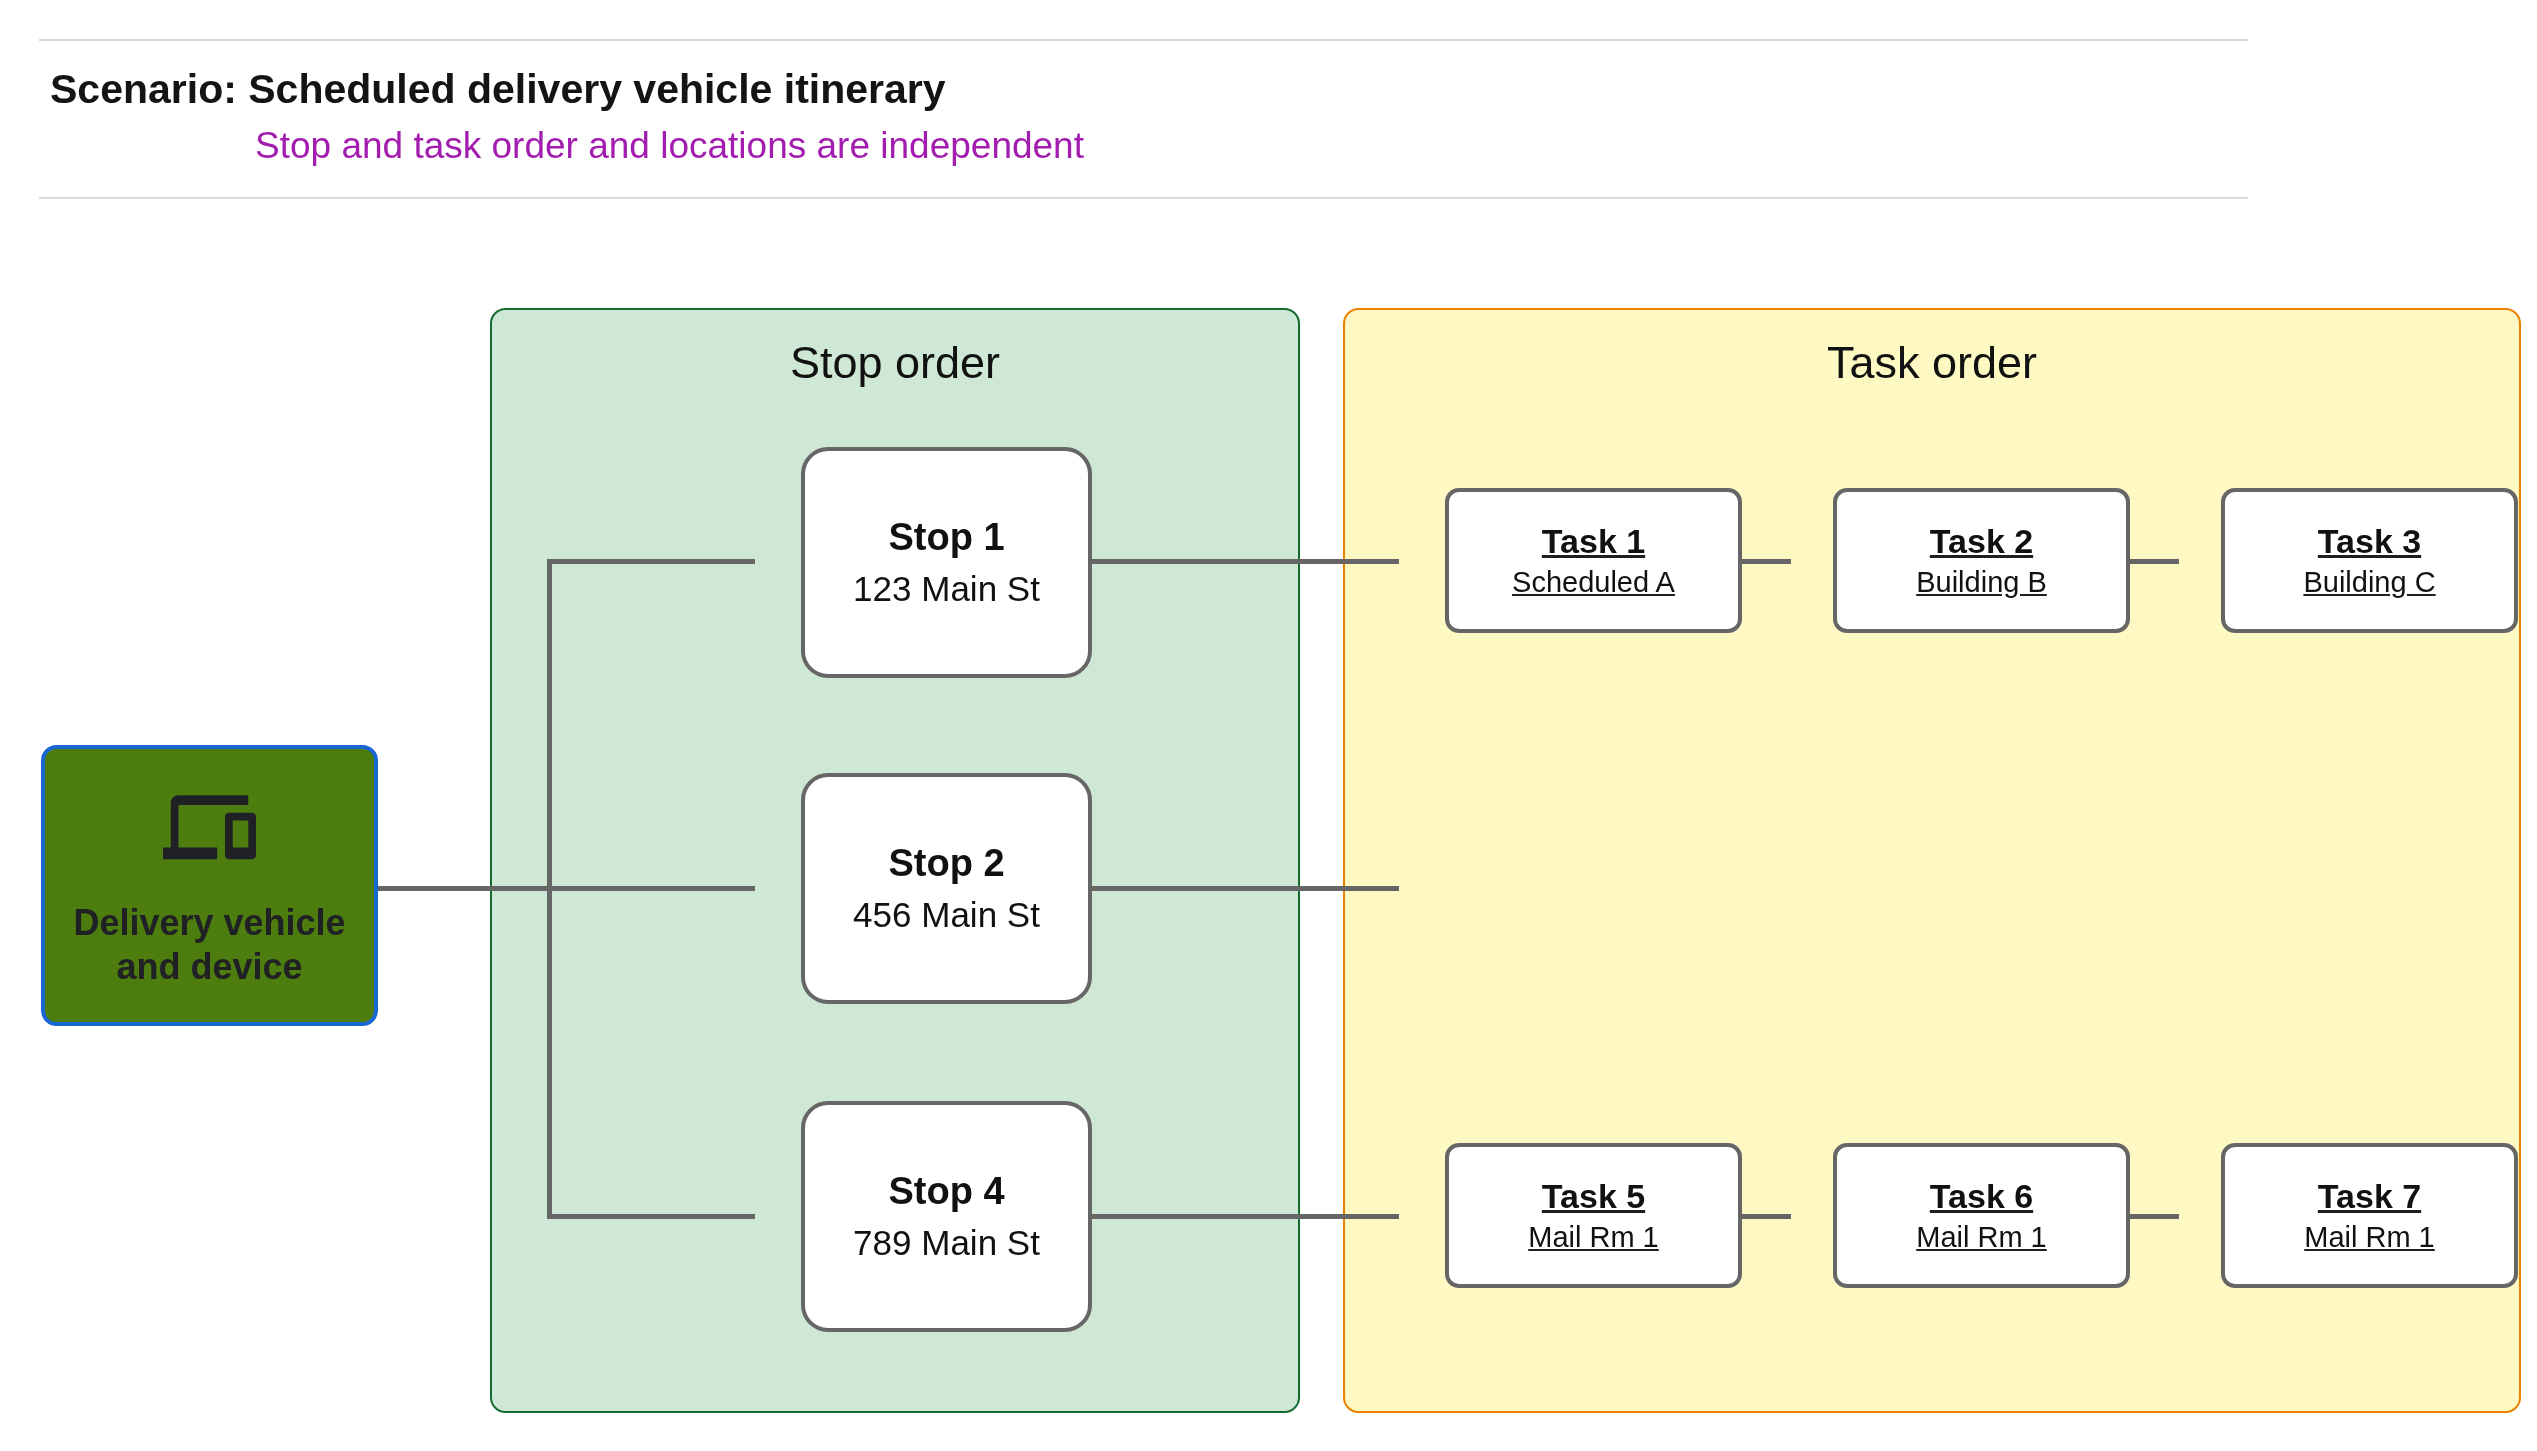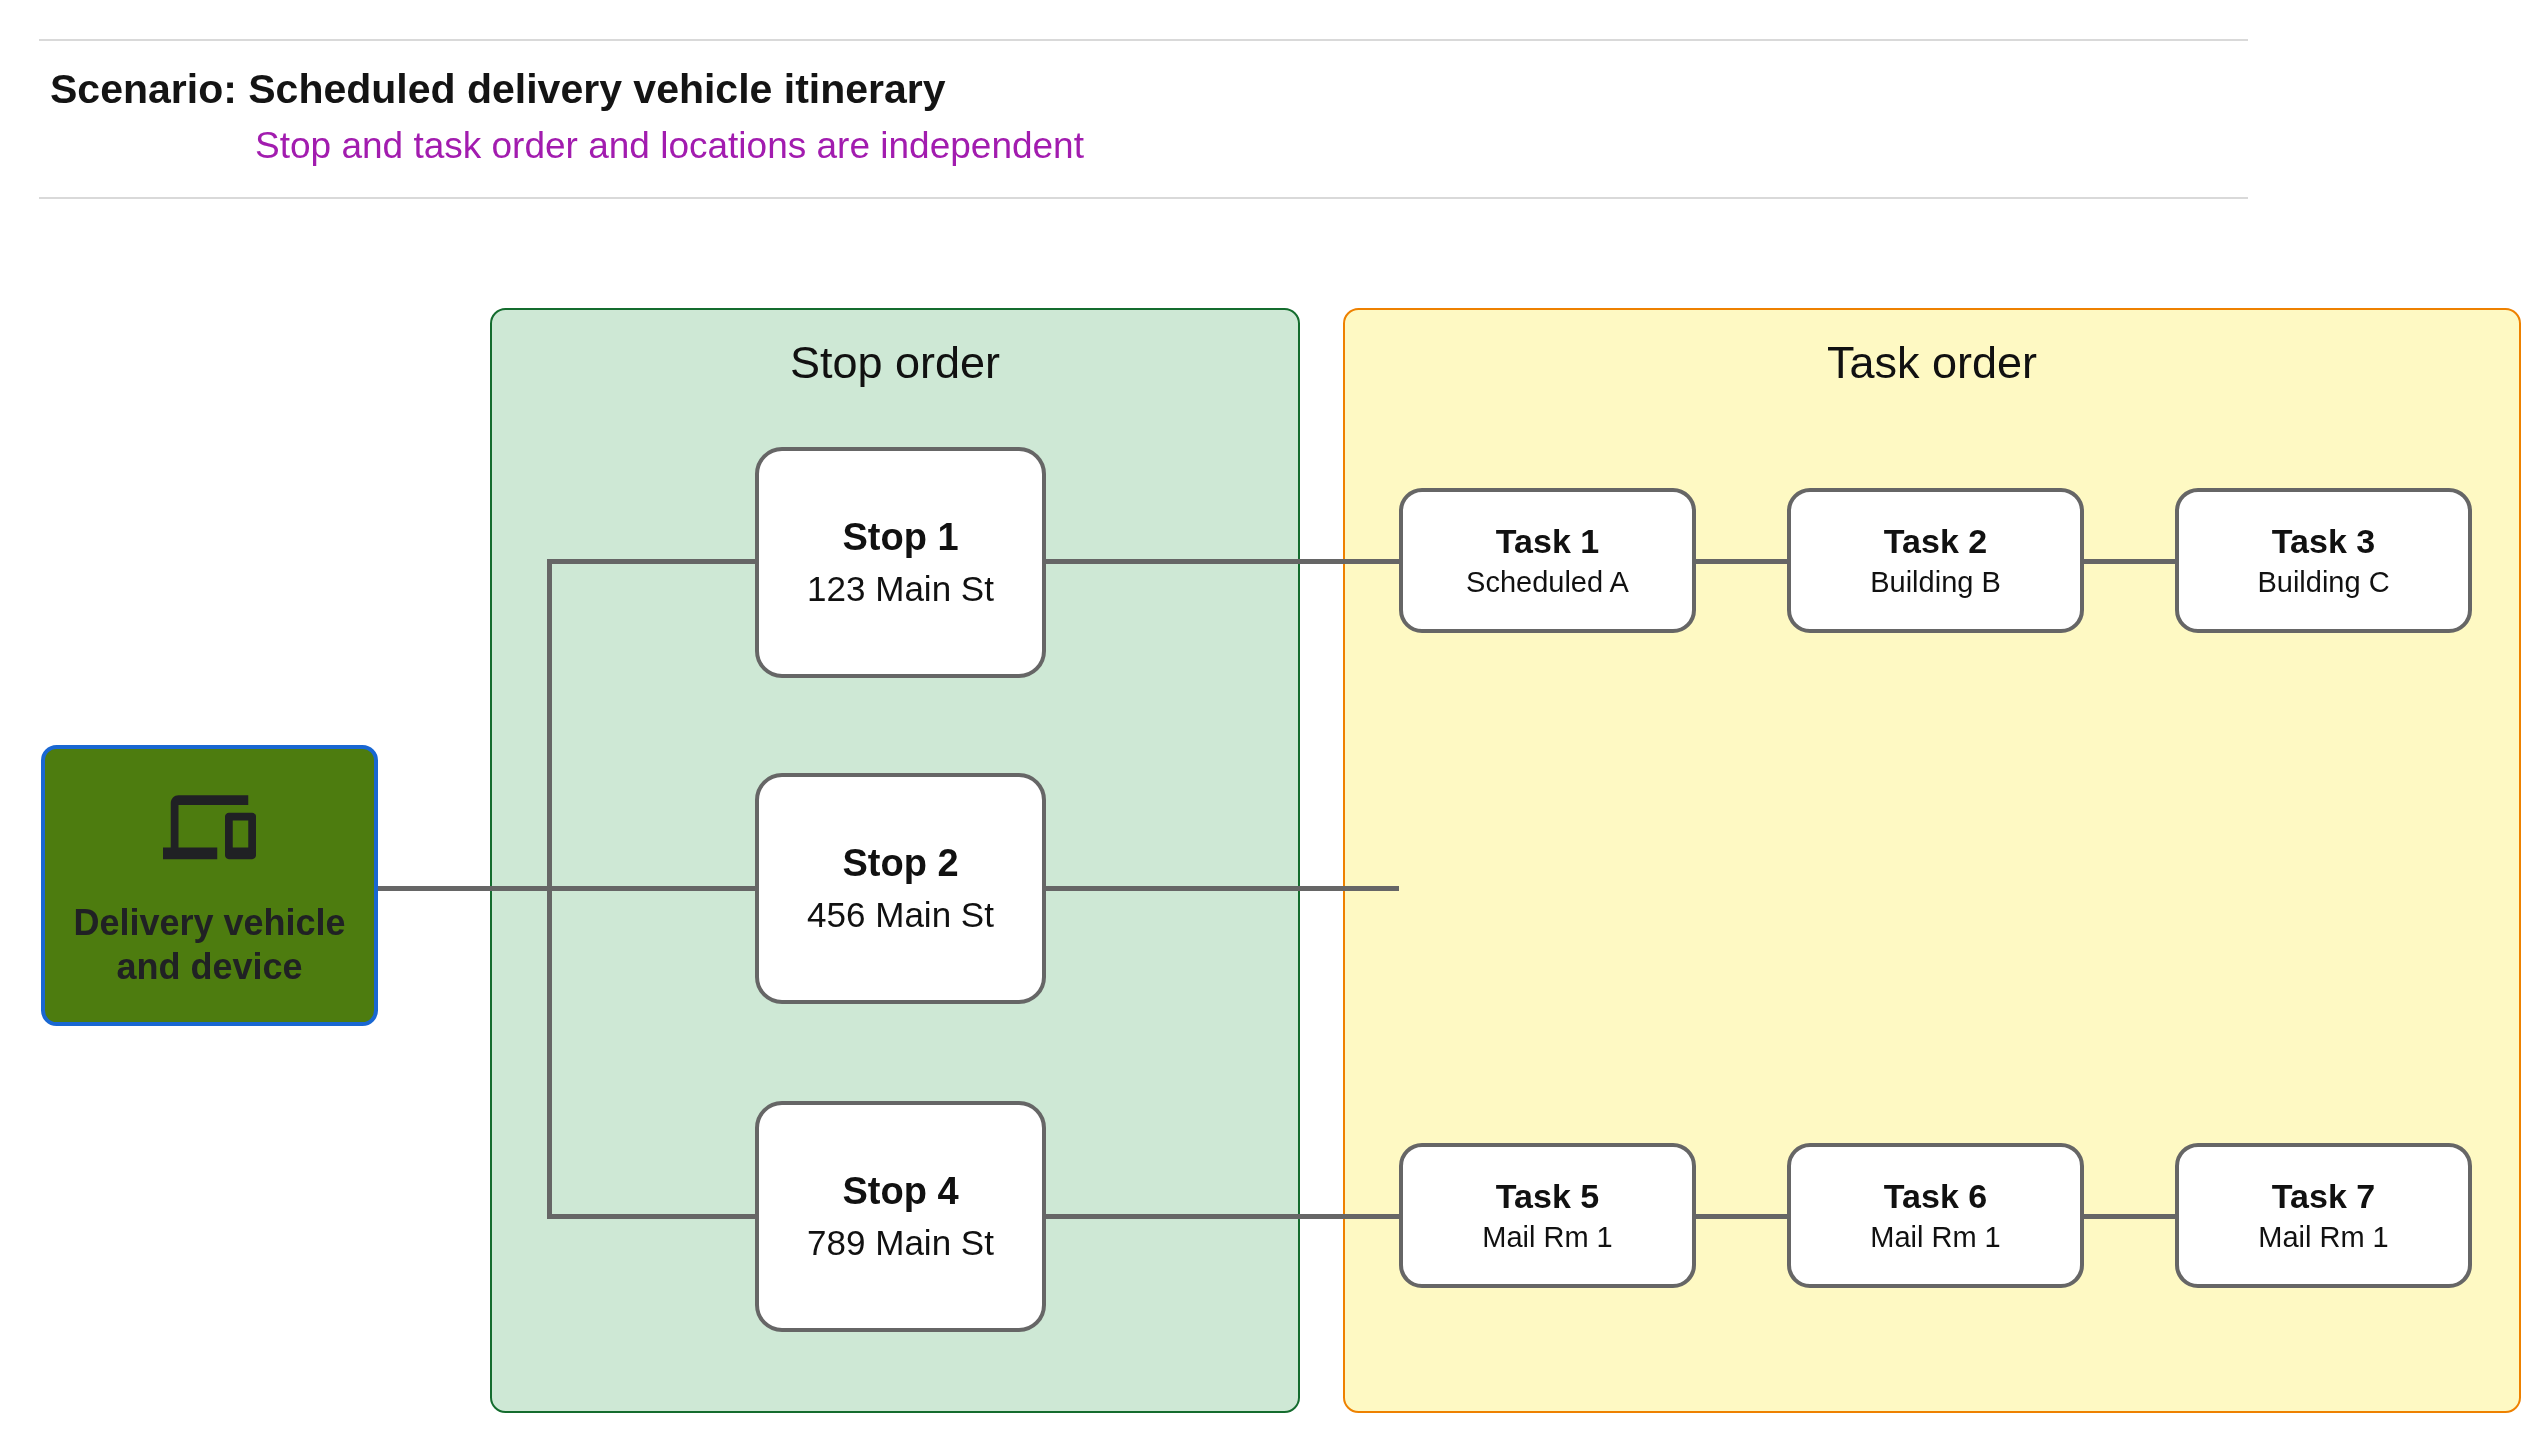--- a/index.html
+++ b/index.html
@@ -28,27 +28,27 @@
   #conn-stop1-task1  { left:1042px; top:559px; width:357px; }
   #conn-task1-task2  { left:1692px; top:559px; width:99px; }
   #conn-task2-task3  { left:2080px; top:559px; width:99px; }
   #conn-stop2-task4  { left:1042px; top:886px; width:357px; }
   #conn-stop3-task5  { left:1042px; top:1214px; width:357px; }
   #conn-task5-task6  { left:1692px; top:1214px; width:99px; }
   #conn-task6-task7  { left:2080px; top:1214px; width:99px; }
 
   .node { position:absolute; background:#ffffff; border:4.8px solid #666666; box-sizing:border-box;
           display:flex; flex-direction:column; align-items:center; justify-content:center;
-          text-align:center; z-index:3; }
+          text-align:center; z-index:3;margin-left:46px; }
   .stop-node { left:755px; width:291px; height:231px; border-radius:27px; }
   #stop-1 { top:447px; } #stop-2 { top:773px; } #stop-3 { top:1101px; }
   .stop-node .node-title { font-size:38px; font-weight:700; color:#111; }
   .stop-node .node-subtitle { font-size:35px; font-weight:400; color:#111; margin-top:9.7px; }
 
-  .task-node { width:297px; height:145px; border-radius:23px; }
+  .task-node { width:297px; height:145px; border-radius:14px;text-decoration:underline; }
   .task-col-1 { left:1399px; } .task-col-2 { left:1787px; } .task-col-3 { left:2175px; }
   .task-row-1 { top:488px; } .task-row-2 { top:815px; } .task-row-3 { top:1143px; }
   .task-node .node-title { font-size:34px; font-weight:700; color:#111; }
   .task-node .node-subtitle { font-size:29px; font-weight:400; color:#111; margin-top:5.8px; }
 
   #vehicle-box { position:absolute; left:41px; top:745px; width:337px; height:281px;
                  background:#4d7c0f; border:4.8px solid #1967d2; border-radius:15.5px; box-sizing:border-box;
                  display:flex; flex-direction:column; align-items:center; justify-content:space-between;
                  padding:45px 9.7px 33px; z-index:3; }
   #vehicle-icon { width:93px; height:76px; }

